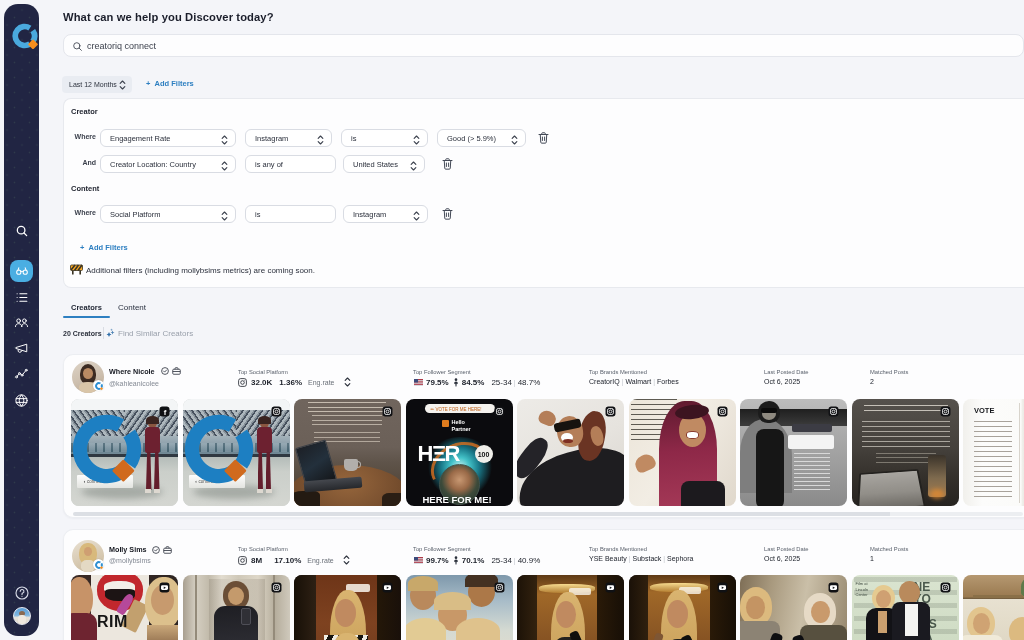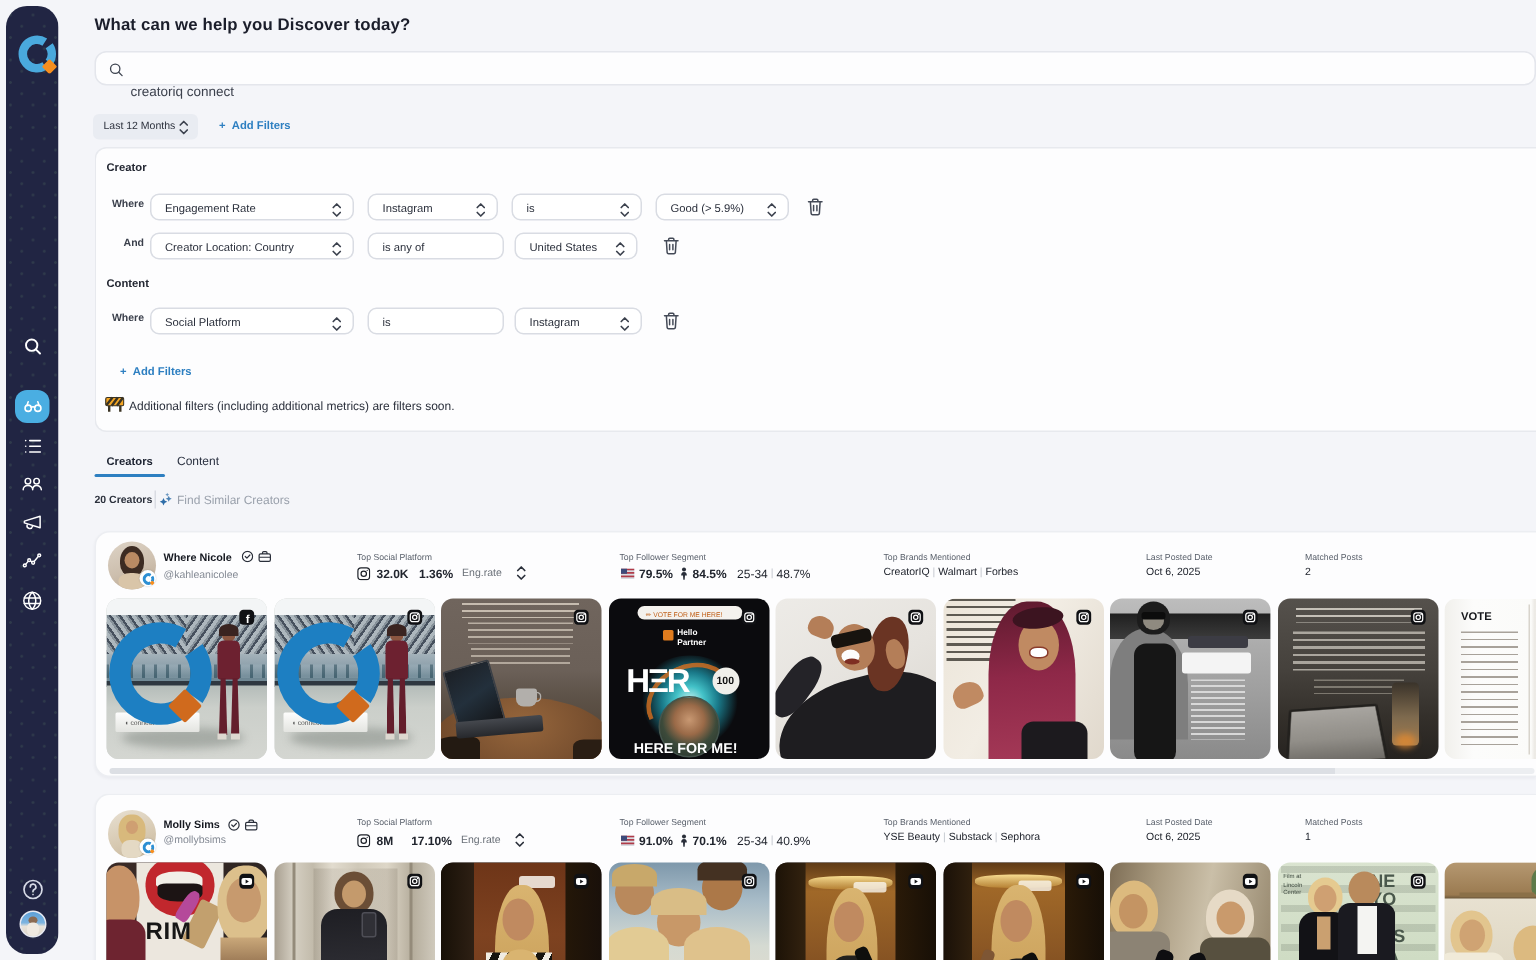--- a/index.html
+++ b/index.html
@@ -6,21 +6,21 @@
 html,body { width:1024px; height:640px; overflow:hidden; background:#f4f5f9; font-family:"Liberation Sans", sans-serif; }
 .abs { position:absolute; }
 
 #sidebar { position:absolute; left:4px; top:4px; width:35px; height:632px; background-color:#212543; background-image:radial-gradient(circle,rgba(96,132,104,.22) 0.7px,transparent 1.1px),radial-gradient(circle,rgba(96,132,104,.22) 0.7px,transparent 1.1px); background-size:15px 15px,15px 15px; background-position:3px 6px,10.5px 13.5px; border-radius:14px; }
 .sicon { position:absolute; left:0; width:35px; display:flex; justify-content:center; align-items:center; }
 .sicon svg { display:block; }
 #active-circle { position:absolute; left:6px; top:256px; width:23px; height:22px; border-radius:8px; background:#4aaee2; display:flex; align-items:center; justify-content:center; }
 
 #h1 { position:absolute; left:63px; top:11px; font-size:11.2px; font-weight:bold; color:#1b1e2b; letter-spacing:.1px; }
 #searchbar { position:absolute; left:63px; top:34px; width:961px; height:23px; background:#fdfdfe; border:1px solid #e4e6ec; border-radius:8px; }
-#searchbar .txt { position:absolute; left:23px; top:21px; font-size:9px; color:#3c414d; }
+#searchbar .txt { position:absolute; left:23px; top:6px; font-size:9px; color:#3c414d; }
 
 #chip { position:absolute; left:62px; top:76px; width:70px; height:17px; background:#e9ecf2; border-radius:4px; font-size:7px; color:#2c313d; display:flex; align-items:center; padding-left:7px; }
 #addf1 { position:absolute; left:146px; top:79px; font-size:7.5px; font-weight:bold; color:#2d7fc1; }
 
 #fcard { position:absolute; left:63px; top:98px; width:961px; height:190px; background:#fdfdfe; border:1px solid #e7e9ee; border-radius:8px 0 0 8px; border-right:none; }
 .seclabel { position:absolute; font-size:7.5px; font-weight:bold; color:#232732; }
 .rowlabel { position:absolute; font-size:7px; font-weight:bold; color:#3a3f4b; text-align:right; width:33px; }
 .selbox { position:absolute; height:18px; background:#fff; border:1px solid #d9dce3; border-radius:6px; font-size:7.5px; color:#2b303c; display:flex; align-items:center; padding-left:9px; }
 .updown { position:absolute; right:7px; top:4.5px; }
 .trash { position:absolute; }
@@ -189,21 +189,21 @@
 <svg class="trash" style="left:442px;top:208px" width="11" height="12" viewBox="0 0 22 24" fill="none" stroke="#444a57" stroke-width="2" stroke-linecap="round">
     <path d="M2 5 h18 M7.5 5 V3 a1.5 1.5 0 0 1 1.5-1.5 h4 A1.5 1.5 0 0 1 14.5 3 v2 M4.5 5 l1 15.5 a2 2 0 0 0 2 1.8 h7 a2 2 0 0 0 2-1.8 L17.5 5 M8.8 10 v7 M13.2 10 v7"></path>
   </svg>
 <div id="addf2">+&nbsp;&nbsp;Add Filters</div>
 <svg class="abs" style="left:70px;top:264px" width="13" height="11" viewBox="0 0 13 11">
   <rect x="0.5" y="1" width="12" height="5.5" rx="1" fill="#f5a623" stroke="#3a3323" stroke-width="0.8"></rect>
   <path d="M1 6 L5 1 M4.5 6.5 L8.5 1 M8 6.5 L12 1" stroke="#3a3323" stroke-width="1.6"></path>
   <rect x="2" y="6.5" width="1.6" height="4" fill="#3a3323"></rect>
     <rect x="9.4" y="6.5" width="1.6" height="4" fill="#3a3323"></rect>
 </svg>
-<div id="coming">Additional filters (including additional metrics) are filters soon.</div>
+<div id="coming">Additional filters (including mollybsims metrics) are coming soon.</div>
 <div class="tab" id="tab1">Creators</div>
 <div class="tab" id="tab2">Content</div>
 <div id="tabline"></div>
 <div id="count">20 Creators</div>
 <div id="countsep"></div>
 <svg class="abs" style="left:106px;top:328px" width="10" height="10" viewBox="0 0 20 20">
     <g fill="#2e6da8">
       <path d="M6 8 L7.6 11.4 L11 13 L7.6 14.6 L6 18 L4.4 14.6 L1 13 L4.4 11.4 Z"></path>
       <path d="M13 5 L14.2 7.8 L17 9 L14.2 10.2 L13 13 L11.8 10.2 L9 9 L11.8 7.8 Z" opacity="0.85"></path>
       <path d="M11 1 L11.8 2.8 L13.6 3.6 L11.8 4.4 L11 6.2 L10.2 4.4 L8.4 3.6 L10.2 2.8 Z" opacity="0.7"></path>
@@ -504,21 +504,21 @@
   </div>
   <div class="collabel" style="left:349px;top:16px">Top Follower Segment</div>
   <div class="colval" style="left:350px;top:25px;height:10px">
     <svg width="9" height="7" viewBox="0 0 18 14">
         <rect width="18" height="14" fill="#d8dce2"></rect>
         <rect y="0" width="18" height="2.4" fill="#b03a48"></rect>
         <rect y="4.7" width="18" height="2.3" fill="#b03a48"></rect>
         <rect y="9.4" width="18" height="2.3" fill="#b03a48"></rect>
         <rect width="8" height="7" fill="#3c4a7a"></rect>
       </svg>
-    <span class="b" style="margin-left:3px;font-size:8px">91.0%</span>
+    <span class="b" style="margin-left:3px;font-size:8px">99.7%</span>
     <svg style="margin-left:4px" width="6" height="9" viewBox="0 0 10 16" fill="#2a2f3a">
         <circle cx="5" cy="3" r="2.4"></circle>
         <path d="M5 6 c2.6 0 3.4 2 3.4 4 h-2.2 l-0.4 5 h-1.6 l-0.4-5 H1.6 c0-2 0.8-4 3.4-4 z"></path>
       </svg>
     <span class="b" style="margin-left:3px;font-size:8px">70.1%</span>
     <span style="margin-left:7px;font-size:8px;color:#1e222b">25-34</span>
       <span style="color:#c3c7ce;margin:0 2px">|</span>
       <span style="font-size:8px;color:#1e222b">40.9%</span>
   </div>
   <div class="collabel" style="left:525px;top:16px">Top Brands Mentioned</div>

